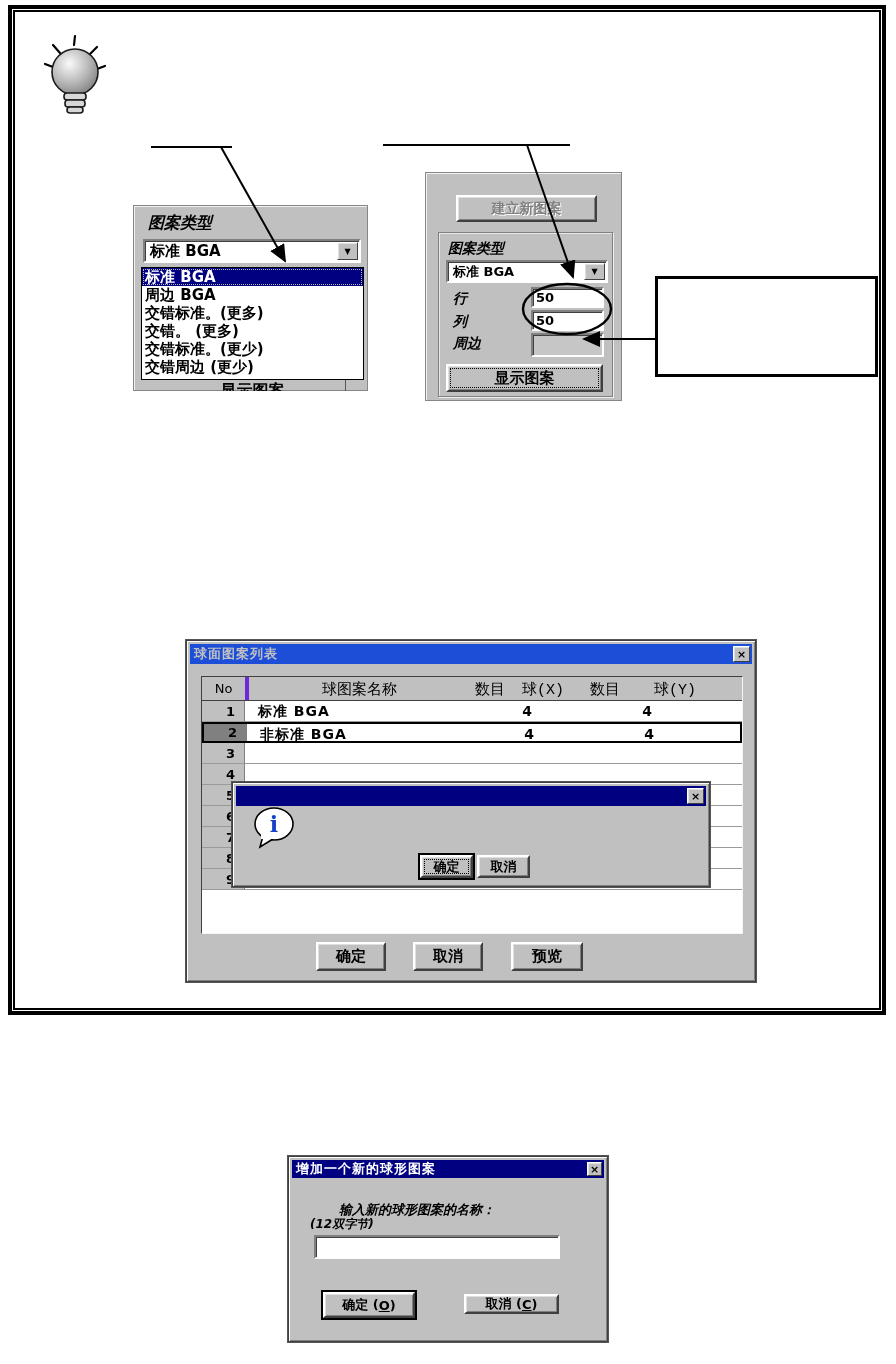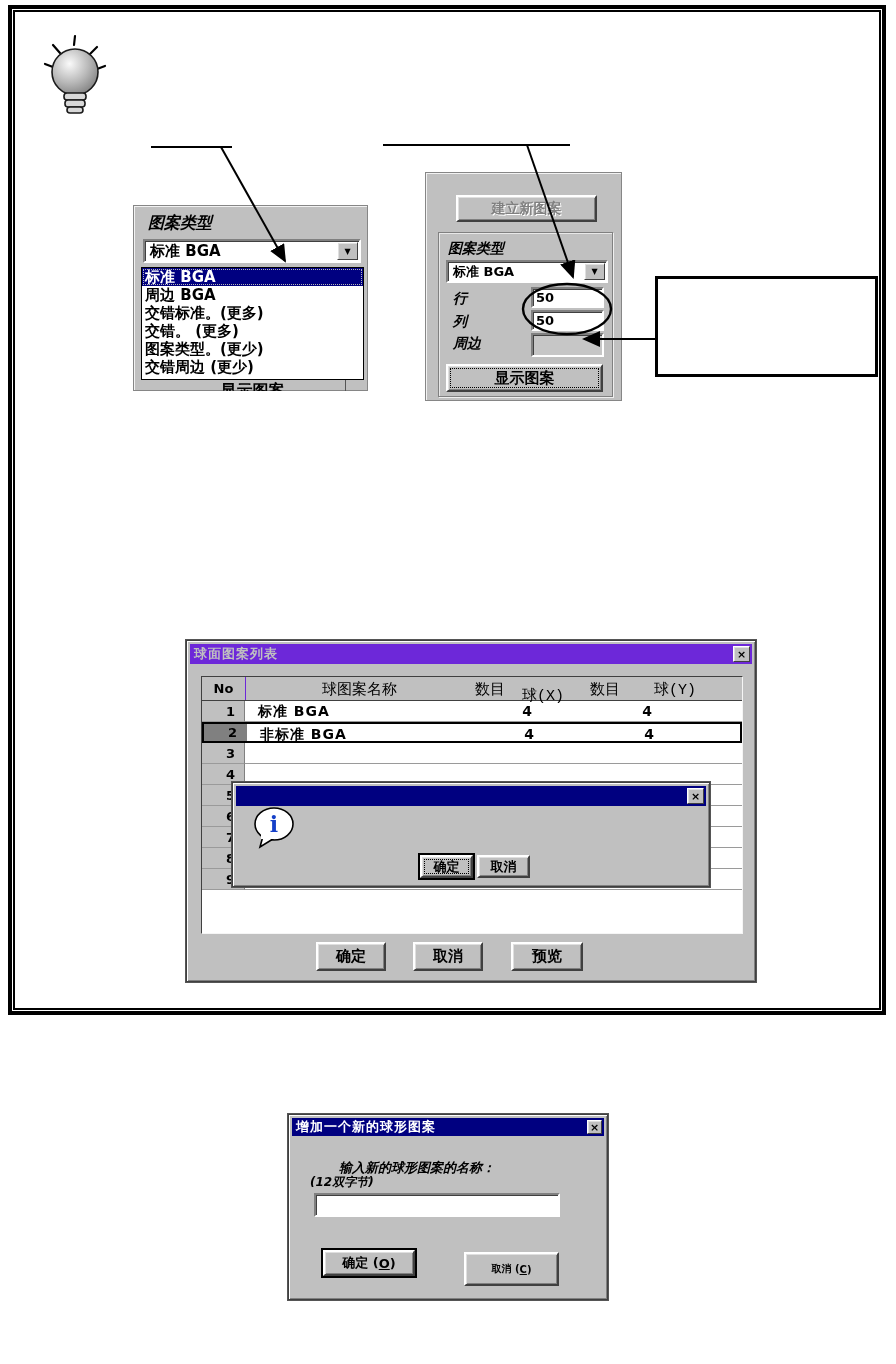--- a/index.html
+++ b/index.html
@@ -15,21 +15,21 @@
   .raised{background:#c0c0c0;border:2px solid;border-color:#fff #404040 #404040 #fff;
           box-shadow:inset 1px 1px 0 #dfdfdf, inset -1px -1px 0 #808080;box-sizing:border-box;}
   .sunken{background:#fff;border:2px solid;border-color:#808080 #fff #fff #808080;
           box-shadow:inset 1px 1px 0 #404040;box-sizing:border-box;}
   .panel{background:#c0c0c0;border:1px solid #868686;box-shadow:inset 1px 1px 0 #f2f2f2;box-sizing:border-box;}
   .dialog{background:#c0c0c0;border:1px solid #404040;
           box-shadow:inset 1px 1px 0 #fff, inset -1px -1px 0 #808080, 0 0 0 1px #555;box-sizing:border-box;}
   .titlebar{position:absolute;left:3px;top:3px;right:3px;display:flex;align-items:center;
             padding-left:4px;box-sizing:border-box;}
   .titlebar.navy{background:#000080;color:#fff;}
-  .titlebar.inactive{background:#6d28d9;color:#c0c0c0;}
+  .titlebar.inactive{background:#1d4ed8;color:#c0c0c0;}
   .title-text{font-size:13px;font-weight:bold;letter-spacing:1px;}
   .xbtn{position:absolute;right:2px;background:#c0c0c0;border:1px solid;border-color:#fff #404040 #404040 #fff;
         box-shadow:inset 1px 1px 0 #dfdfdf;color:#000;font-size:11px;font-weight:bold;
         display:flex;align-items:center;justify-content:center;box-sizing:border-box;}
   .btn{display:flex;align-items:center;justify-content:center;font-weight:bold;color:#000;cursor:default;}
   .focus-dotted{outline:1px dotted #000;outline-offset:-5px;}
   .default-ring{box-shadow:0 0 0 2px #000, inset 1px 1px 0 #dfdfdf, inset -1px -1px 0 #808080;}
 
   
   .combo{background:#fff;border:2px solid;border-color:#808080 #fff #fff #808080;
@@ -41,22 +41,22 @@
 
   
   .dlist{background:#fff;border:1px solid #000;box-sizing:border-box;}
   .dlist .item{height:18px;line-height:18px;padding-left:3px;font-size:15px;font-weight:bold;white-space:nowrap;}
   .dlist .item.sel{background:#000080;color:#fff;outline:1px dotted #b8b8b8;outline-offset:-2px;}
 
   
   #ltable{position:absolute;left:14px;top:35px;width:542px;height:258px;background:#fff;
           border:1px solid;border-color:#404040 #f5f5f5 #f5f5f5 #404040;box-sizing:border-box;}
   .thead{position:relative;height:23px;background:#c0c0c0;border-bottom:1px solid #404040;font-size:15px;}
-  .thead .hno{position:absolute;left:0;top:0;bottom:0;width:43px;border-right:1px solid #6d28d9;
-              display:flex;align-items:center;justify-content:center;font-weight:bold;font-size:13px;}
+  .thead .hno{position:absolute;left:0;top:0;bottom:0;width:43px;border-right:4px solid #6d28d9;
+              display:flex;align-items:center;justify-content:center;font-weight:normal;font-size:13px;}
   .thead .hname{position:absolute;left:120px;top:3px;}
   .hcol{position:absolute;top:3px;font-family:Liberation Mono, monospace;}
   .trow{position:relative;height:21px;display:flex;box-sizing:border-box;}
   .trow .tno{width:43px;background:#c0c0c0;border-right:1px solid #808080;border-bottom:1px solid #9a9a9a;
              display:flex;align-items:center;justify-content:flex-end;padding-right:9px;
              font-size:13px;font-weight:bold;box-sizing:border-box;}
   .trow .tdata{flex:1;position:relative;border-bottom:1px solid #9a9a9a;box-sizing:border-box;font-size:14px;font-weight:bold;}
   .trow .tname{position:absolute;left:13px;top:2px;letter-spacing:1px;}
   .trow .tvx{position:absolute;left:268px;top:2px;width:28px;text-align:center;}
   .trow .tvy{position:absolute;left:388px;top:2px;width:28px;text-align:center;}
@@ -104,21 +104,21 @@
     <div class="abs lbl" style="left:14px;top:7px;font-size:16px;">图案类型</div>
     <div class="abs combo" style="left:9px;top:33px;width:218px;height:24px;">
       <span class="val" style="font-size:15px;">标准 BGA</span>
       <span class="dd">▼</span>
     </div>
     <div class="abs dlist" style="left:7px;top:61px;width:223px;height:113px;">
       <div class="item sel">标准 BGA</div>
       <div class="item">周边 BGA</div>
       <div class="item">交错标准。(更多)</div>
       <div class="item">交错。 (更多)</div>
-      <div class="item">图案类型。(更少)</div>
+      <div class="item">交错标准。(更少)</div>
       <div class="item">交错周边 (更少)</div>
     </div>
     <div class="abs" style="left:7px;top:174px;width:223px;height:11px;overflow:hidden;text-align:center;">
       <span style="font-size:16px;font-weight:bold;line-height:21px;">显示图案</span>
     </div>
     <div class="abs" style="left:211px;top:174px;width:1px;height:11px;background:#555;"></div>
   </div>
 
   <div class="abs panel" style="left:425px;top:172px;width:197px;height:229px;">
     <div class="abs raised btn" style="left:30px;top:22px;width:141px;height:27px;font-size:14px;color:#808080;text-shadow:1px 1px 0 #fff;">建立新图案</div>
@@ -143,21 +143,21 @@
   <div class="abs dialog" style="left:186px;top:640px;width:570px;height:342px;">
     <div class="titlebar inactive" style="height:20px;">
       <span class="title-text">球面图案列表</span>
       <span class="xbtn" style="top:2px;width:17px;height:16px;">×</span>
     </div>
     <div id="ltable">
       <div class="thead">
         <span class="hno">No</span>
         <span class="hname">球图案名称</span>
         <span class="hcol" style="left:273px;">数目</span>
-        <span class="hcol" style="left:320px;margin-top:6px;">球(X)</span>
+        <span class="hcol" style="left:320px;">球(X)</span>
         <span class="hcol" style="left:388px;">数目</span>
         <span class="hcol" style="left:452px;">球(Y)</span>
       </div>
       <div>
           <div class="trow">
     <div class="tno">1</div>
     <div class="tdata">
       <span class="tname">标准 BGA</span>
       <span class="tvx">4</span>
       <span class="tvy">4</span>
@@ -242,34 +242,34 @@
     <svg class="abs" style="left:18px;top:22px;" width="46" height="46" viewBox="0 0 46 46">
       <ellipse cx="23" cy="19" rx="19" ry="16" fill="#fff" stroke="#000" stroke-width="1.6"></ellipse>
       <path d="M12 31 L9 42 L22 34 Z" fill="#fff" stroke="#000" stroke-width="1.6"></path>
       <rect x="10" y="29" width="14" height="5" fill="#fff"></rect>
       <text x="23" y="27" text-anchor="middle" font-size="22" font-weight="bold" fill="#1540c8" font-family="DejaVu Serif, serif">i</text>
     </svg>
     <div class="abs raised btn default-ring focus-dotted" style="left:187px;top:72px;width:53px;height:23px;font-size:13px;">确定</div>
     <div class="abs raised btn" style="left:244px;top:72px;width:53px;height:23px;font-size:13px;">取消</div>
   </div>
 
-  <div class="abs dialog" style="left:288px;top:1114px;width:320px;height:186px;">
+  <div class="abs dialog" style="left:288px;top:1156px;width:320px;height:186px;">
     <div class="titlebar navy" style="height:18px;">
       <span class="title-text">增加一个新的球形图案</span>
       <span class="xbtn" style="top:2px;width:15px;height:14px;">×</span>
     </div>
     <div class="abs lbl" style="left:21px;top:44px;font-size:13px;padding-left:29px;">输入新的球形图案的名称：</div>
     <div class="abs lbl" style="left:21px;top:59px;font-size:12px;">(12双字节)</div>
     <input class="abs sunken" style="left: 25px; top: 78px; width: 246px; height: 24px; font: 13px &quot;DejaVu Sans&quot;, sans-serif; padding: 0px 3px;" value="">
     <div class="abs raised btn" style="left:34px;top:135px;width:92px;height:26px;font-size:13px;box-shadow:0 0 0 2px #000, inset 1px 1px 0 #dfdfdf, inset -1px -1px 0 #808080;">
       <span>确定 (</span>
         <span style="text-decoration:underline;">O</span>
         <span>)</span>
     </div>
-    <div class="abs raised btn" style="left:175px;top:137px;width:95px;height:34px;font-size:10px;">
+    <div class="abs raised btn" style="left:175px;top:137px;width:95px;height:20px;font-size:13px;">
       <span>取消 (</span>
         <span style="text-decoration:underline;">C</span>
         <span>)</span>
     </div>
   </div>
 
   <svg class="abs" style="left:0;top:0;pointer-events:none;z-index:9;" width="896" height="1364" viewBox="0 0 896 1364">
     <defs>
       <marker id="ah" markerWidth="10" markerHeight="8" refX="8" refY="4" orient="auto">
         <path d="M0,0 L9,4 L0,8 Z" fill="#000"></path>

